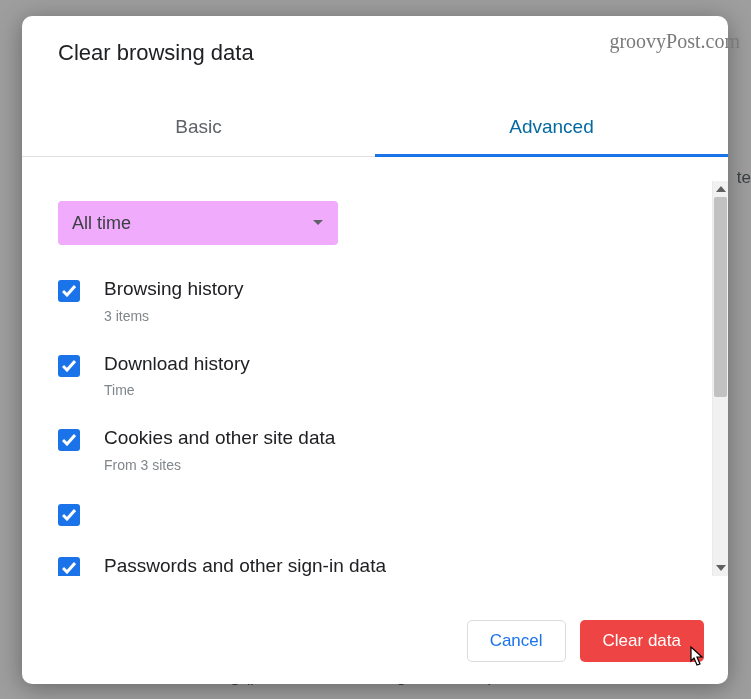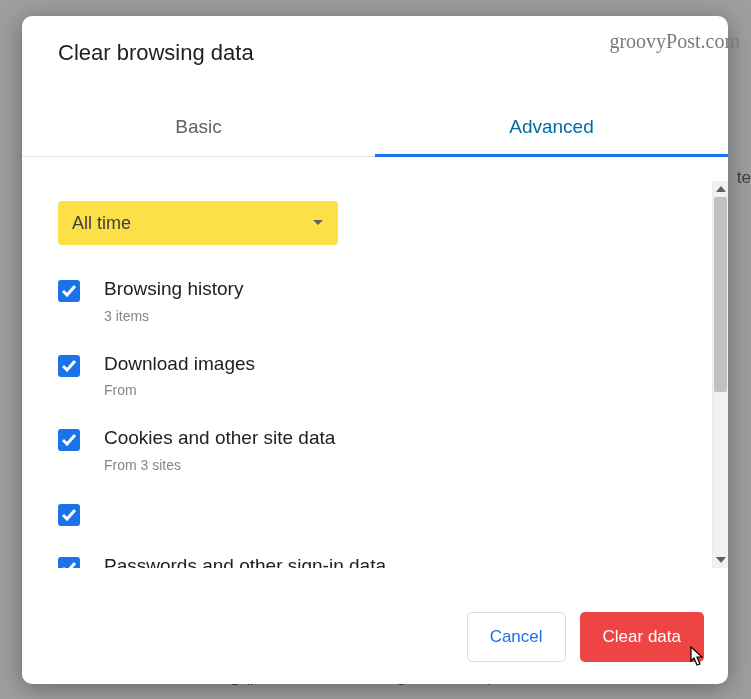--- a/index.html
+++ b/index.html
@@ -61,21 +61,21 @@
       position: relative;
     }
     .body-scroll {
       flex: 1; overflow: hidden;
       padding: 20px 16px 0 36px;
     }
     .row-tr { display: flex; align-items: center; margin-bottom: 18px; }
     .tr-label { color: #5f6368; font-size: 18px; width: 126px; }
     .select {
       width: 280px; height: 44px;
-      background: #fde047; border-radius: 4px;
+      background: #f0abfc; border-radius: 4px;
       display: flex; align-items: center; justify-content: space-between;
       padding: 0 14px; cursor: pointer;
       color: #3c4043; font-size: 18px;
     }
     .select svg { fill: #5f6368; }
     .item {
       display: flex; align-items: flex-start;
       padding: 14px 0;
     }
     .cb {
@@ -100,21 +100,21 @@
     .sb-track { flex: 1; width: 100%; position: relative; }
     .sb-thumb {
       position: absolute; top: 0; left: 1px; right: 1px;
       height: 55%; background: #c1c1c1; border-radius: 2px;
     }
     .footer {
       display: flex; justify-content: flex-end; gap: 14px;
       padding: 20px 24px 22px;
     }
     .btn {
-      height: 50px; padding: 0 22px;
+      height: 42px; padding: 0 22px;
       border-radius: 5px; font-size: 17px; font-weight: 500;
       display: flex; align-items: center; cursor: pointer;
       border: 1px solid transparent;
     }
     .btn-cancel {
       color: #1a73e8; background: #fff; border-color: #dadce0;
     }
     .btn-primary {
       color: #fff; background: #ef4444;
       position: relative;
@@ -166,22 +166,22 @@
           </div>
         </div>
 
         <div class="item">
           <div class="cb">
               <svg width="14" height="12" viewBox="0 0 14 12">
                 <path d="M1 6l4 4 8-9"></path>
               </svg>
             </div>
           <div class="item-txts">
-            <span class="item-title">Download images</span>
-            <span class="item-sub">From</span>
+            <span class="item-title">Download history</span>
+            <span class="item-sub">Time</span>
           </div>
         </div>
 
         <div class="item">
           <div class="cb">
               <svg width="14" height="12" viewBox="0 0 14 12">
                 <path d="M1 6l4 4 8-9"></path>
               </svg>
             </div>
           <div class="item-txts">

